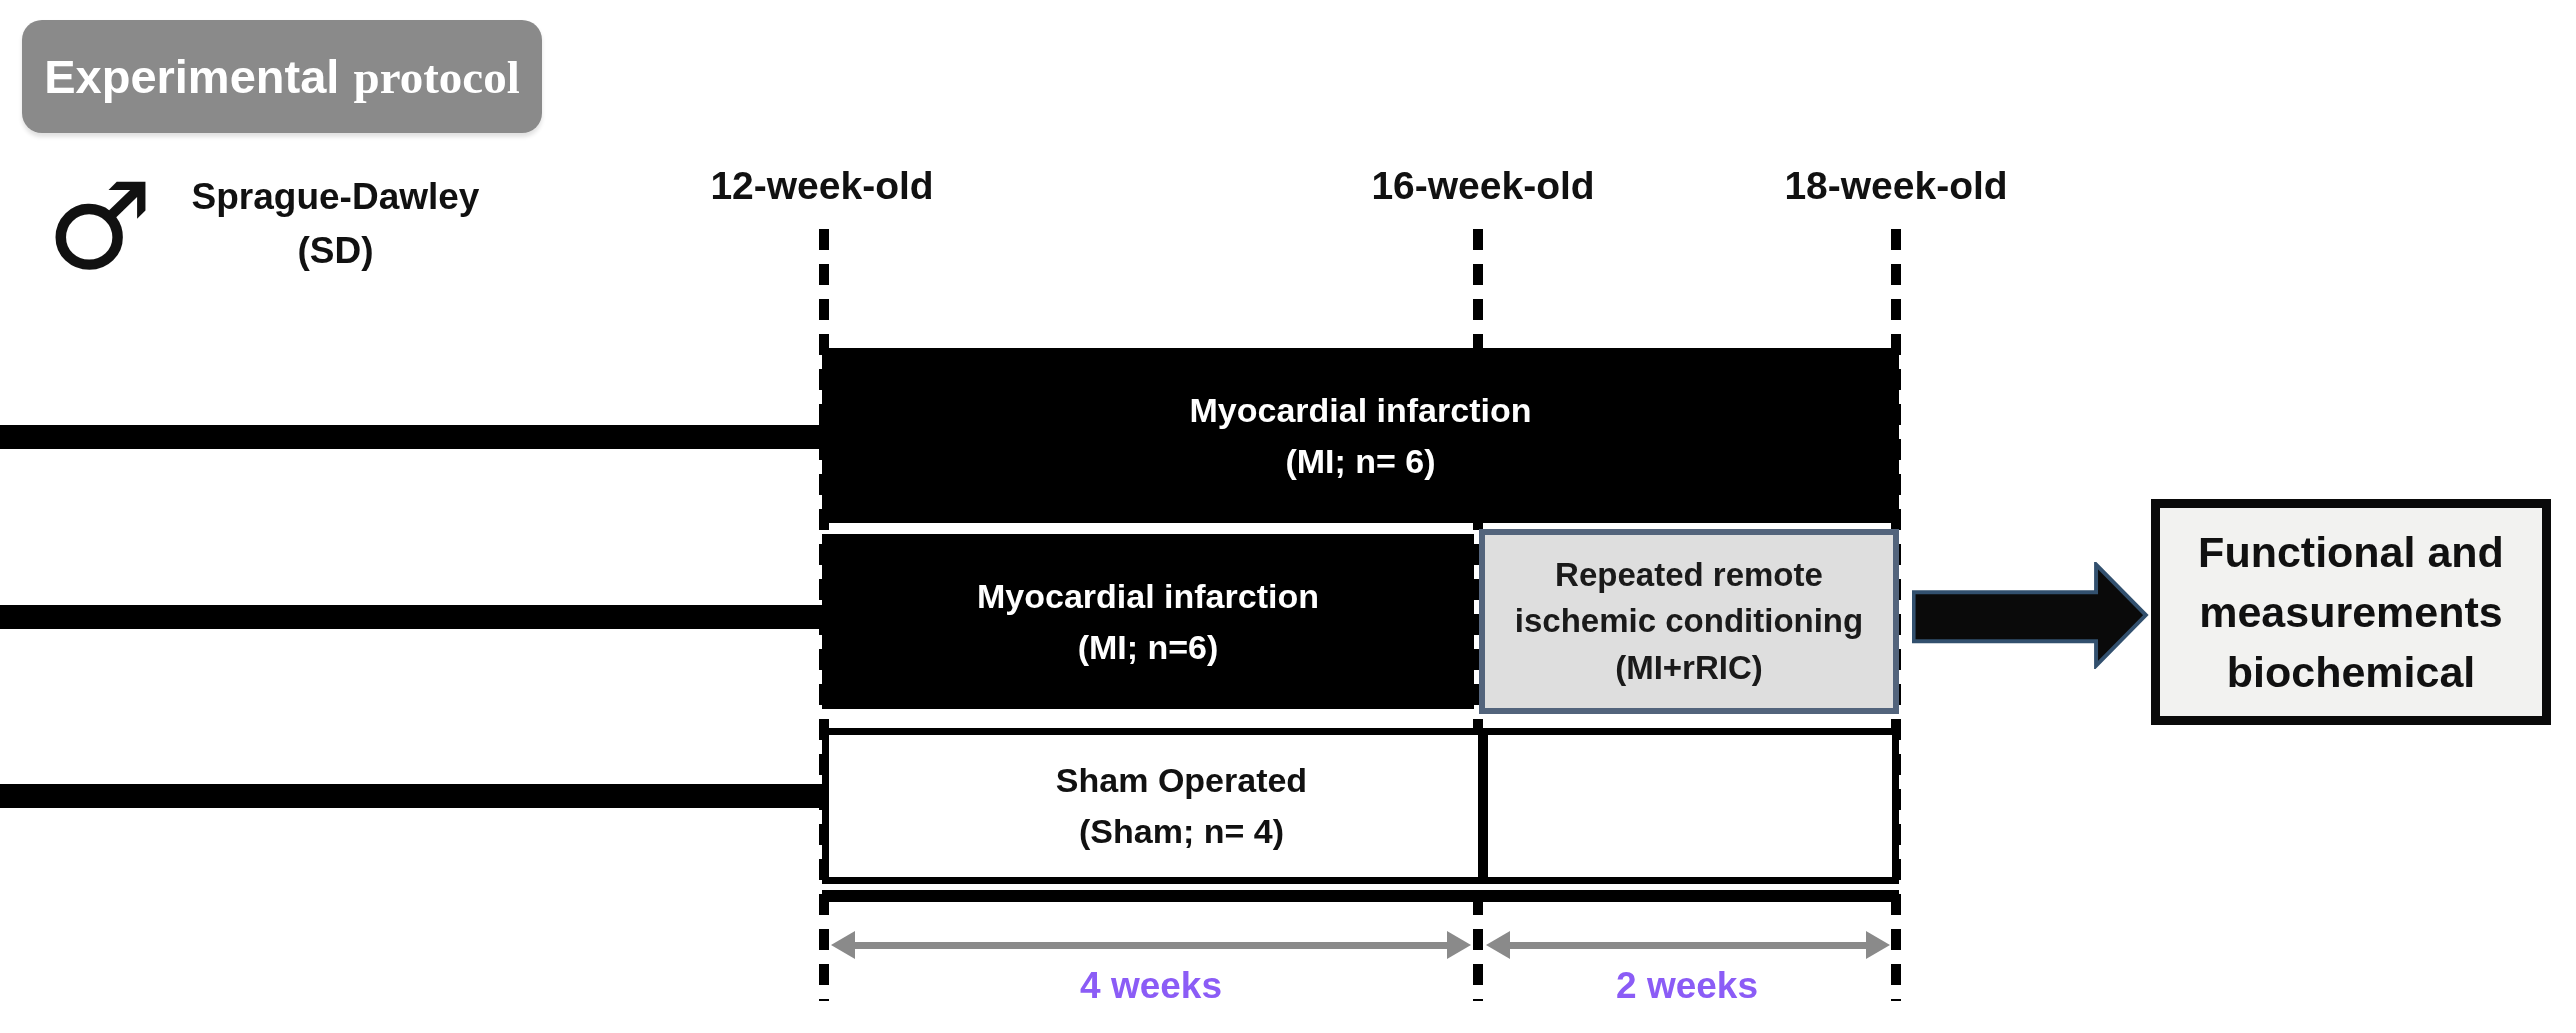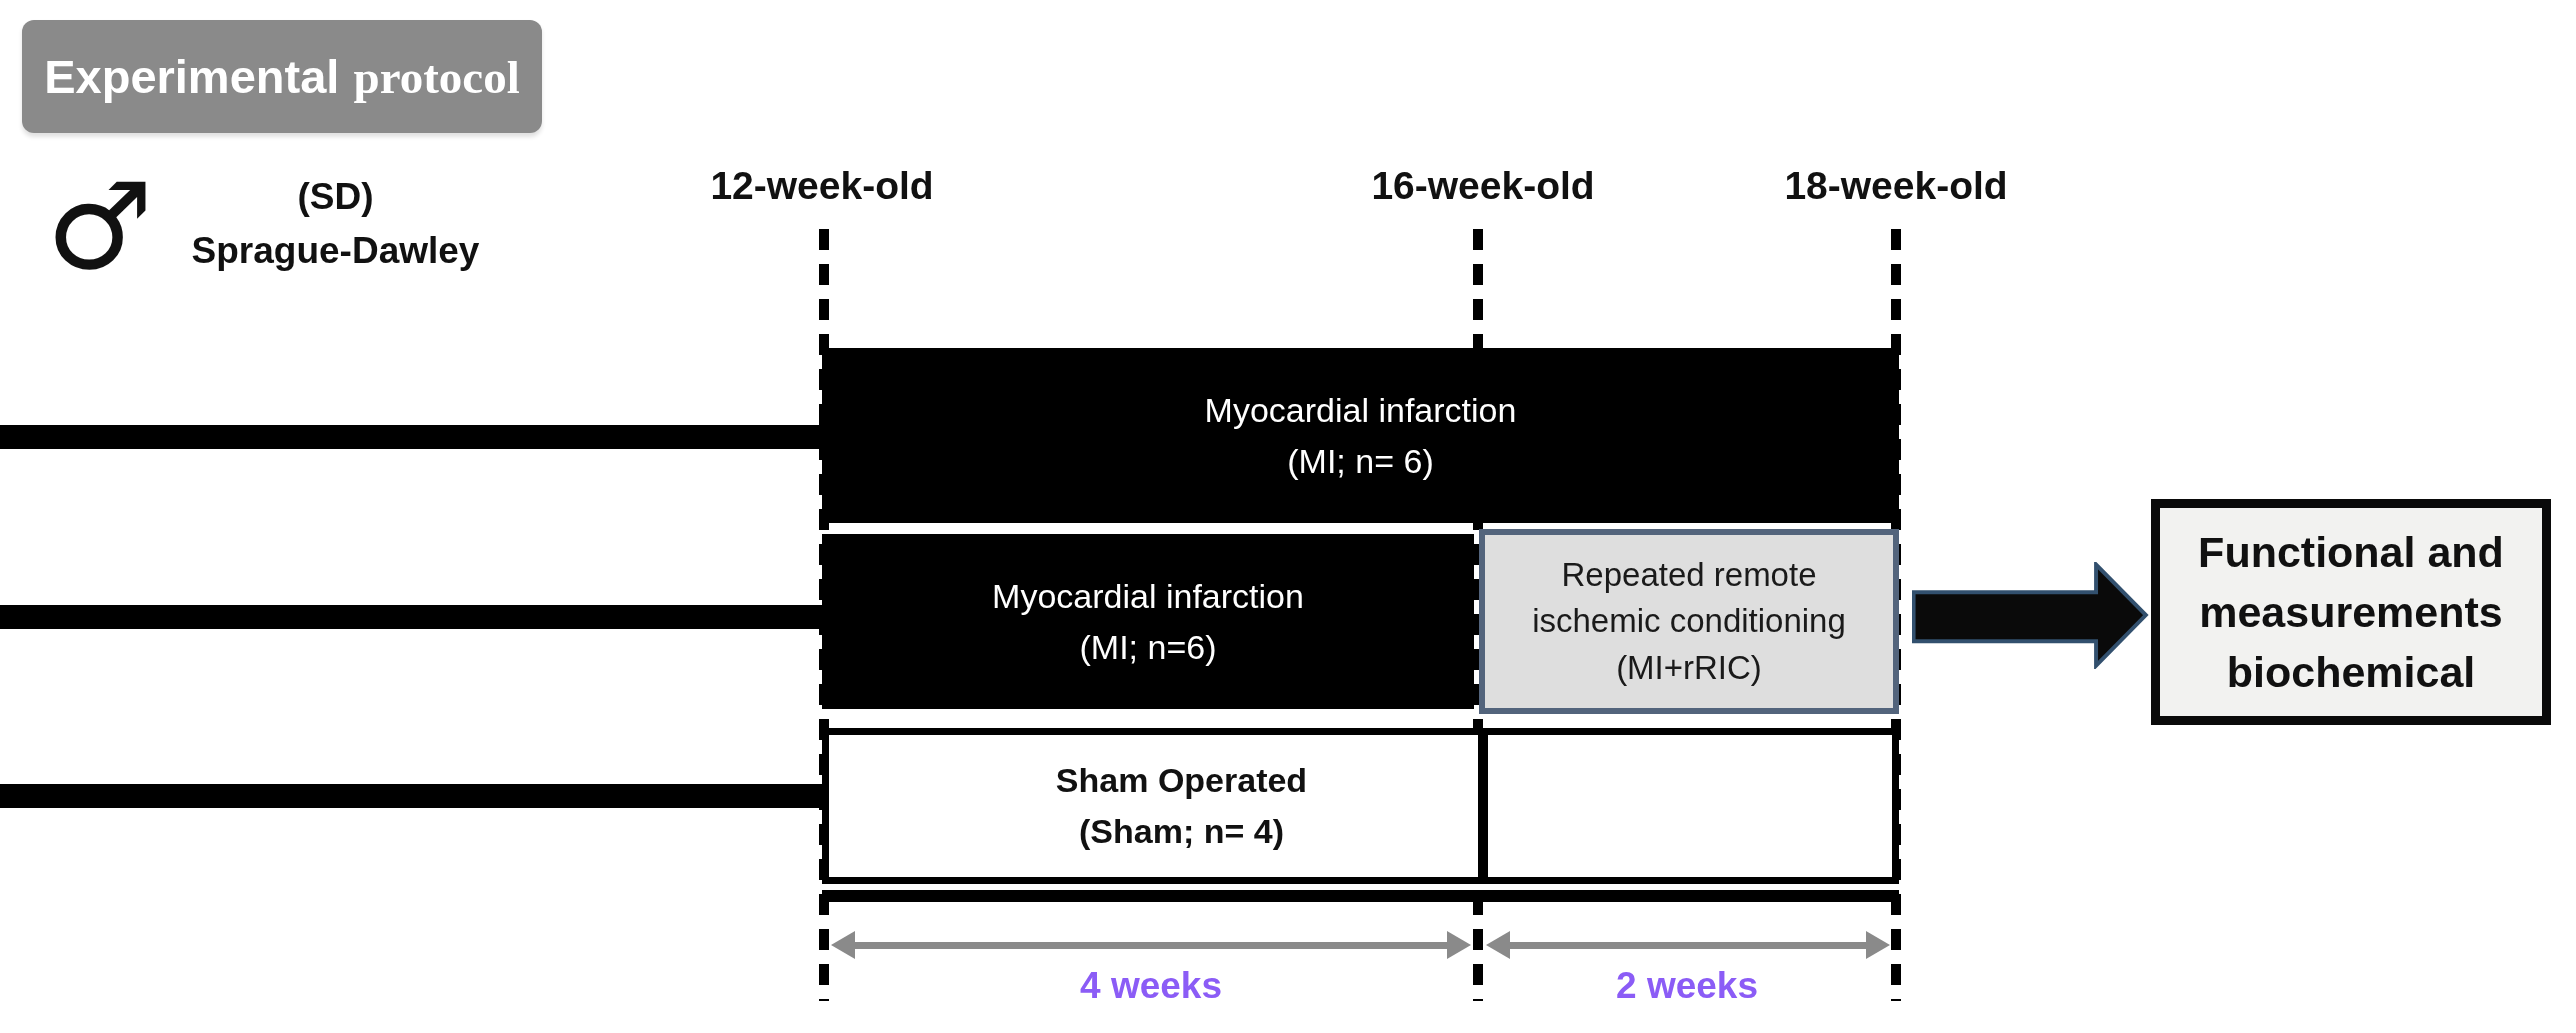--- a/index.html
+++ b/index.html
@@ -11,21 +11,21 @@
     overflow: hidden;
     font-family: "Liberation Sans", "DejaVu Sans", sans-serif;
     color: var(--text-dark, #1a1a1a);
   }
   .abs { position: absolute; }
 
   
   .badge {
     left: 22px; top: 20px; width: 520px; height: 113px;
     background: var(--badge-bg, #8a8a8a);
-    border-radius: 12px;
+    border-radius: 20px;
     display: flex; align-items: center; justify-content: center;
     color: var(--badge-text, #ffffff);
     font-size: 47px; font-weight: bold;
     box-shadow: 0 3.2px 4.7px rgba(0,0,0,0.12);
   }
   .badge .serif-part { font-family: "Liberation Serif", "DejaVu Serif", serif; margin-left: 14.2px; }
 
   
   .male-glyph {
     left: 46px; top: 167px;
@@ -47,21 +47,21 @@
 
   
   .dashline {
     top: 229px; width: 10.3px; height: 772px;
     background: repeating-linear-gradient(to bottom, #000 0px, #000 21.3px, transparent 21.3px, transparent 35px);
   }
 
   
   .groupbox {
     display: flex; flex-direction: column; align-items: center; justify-content: center;
-    text-align: center; font-weight: normal; line-height: 1.5;
+    text-align: center; font-weight: bold; line-height: 1.5;
   }
   .box-black {
     background: var(--black-box, #000000);
     color: var(--box-text-light, #ffffff);
     font-size: 34px;
   }
   .row1 { left: 822px; top: 348px; width: 1077px; height: 175px; }
   .row2-black { left: 822px; top: 534px; width: 652px; height: 175px; }
   .row2-gray {
     left: 1479px; top: 529px; width: 420px; height: 185px;
@@ -130,22 +130,22 @@
 
 <div id="canvas">
 
   <div class="abs badge">
     <span>Experimental</span>
     <span class="serif-part">protocol</span>
   </div>
 
   <div class="abs male-glyph">♂</div>
   <div class="abs subject-label">
+    <div>Sprague-Dawley</div>
     <div>(SD)</div>
-    <div>Sprague-Dawley</div>
   </div>
 
   <div class="abs timepoint" style="left:822px;">12-week-old</div>
   <div class="abs timepoint" style="left:1483px;">16-week-old</div>
   <div class="abs timepoint" style="left:1896px;">18-week-old</div>
 
   <div class="abs dashline" style="left:819px;"></div>
   <div class="abs dashline" style="left:1473px;"></div>
   <div class="abs dashline" style="left:1891px;"></div>
 

